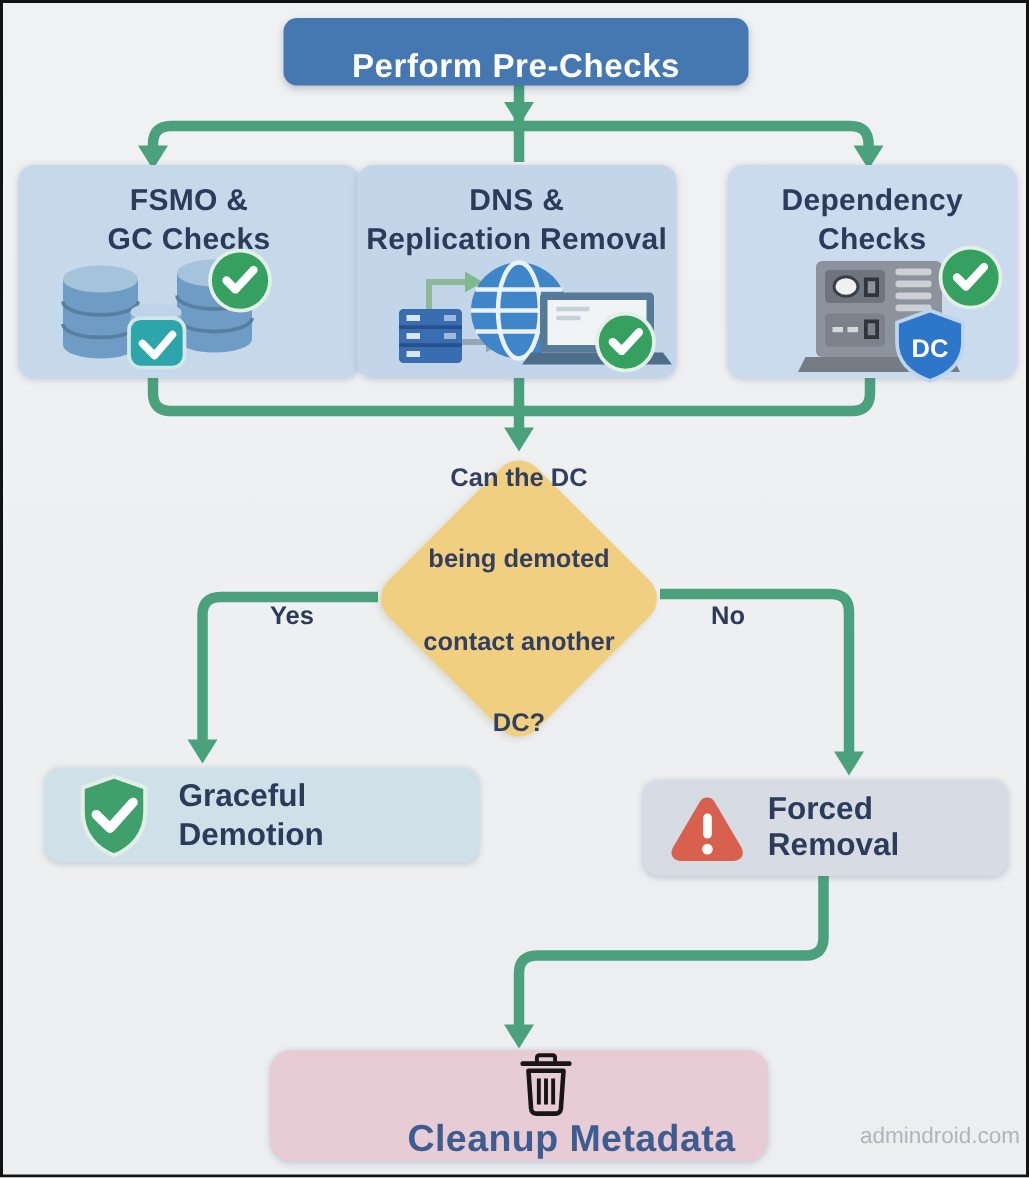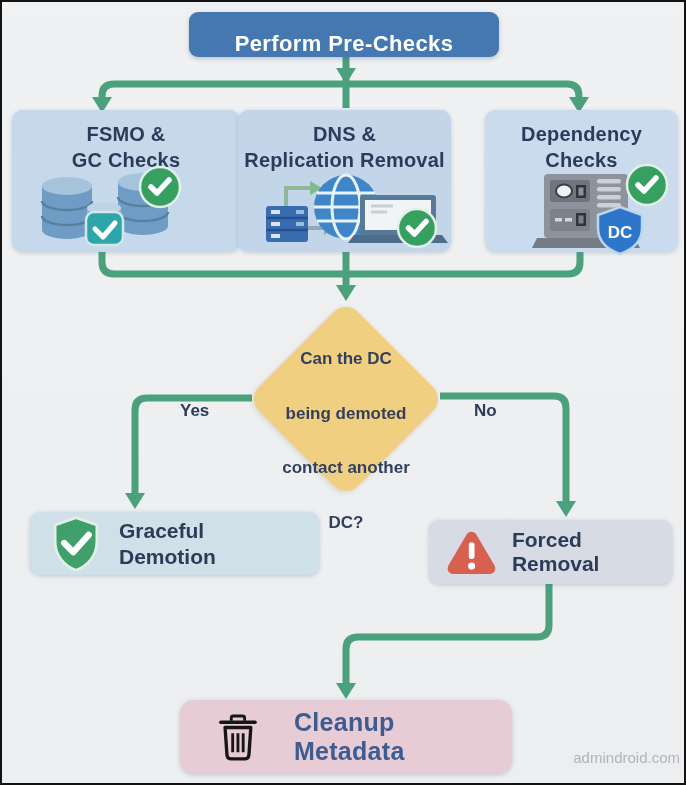--- a/index.html
+++ b/index.html
@@ -30,35 +30,35 @@
   #box-dns{left:236px;width:213px;background:#c3d6e9;}
   #box-dep{left:483px;width:193px;background:#c9dbec;}
   .icon-svg{position:absolute;overflow:visible;}
   .diamond{
     left:274px;top:327px;width:140px;height:140px;background:#f0d080;
     transform:rotate(45deg);border-radius:17px;
     box-shadow:0 2px 5px rgba(120,100,50,.18);
   }
   .diamond-text{
     left:252px;top:344px;width:184px;height:108px;
-    display:flex;flex-direction:column;align-items:center;
+    display:flex;flex-direction:column;align-items:center;justify-content:center;
     text-align:center;font-weight:bold;font-size:17px;color:#333f5f;line-height:1.5;gap:29px;
   }
   .edge-label{position:absolute;font-weight:bold;font-size:17px;color:#2c3b5a;}
   #label-yes{left:178px;top:399px;}
   #label-no{left:472px;top:399px;}
   .outcome{
     position:absolute;display:flex;align-items:center;border-radius:10px;
     box-shadow:0 1px 4px rgba(90,110,140,.3);
   }
   #box-graceful{left:28px;top:510px;width:289px;height:63px;background:#cfe0e8;padding-left:18px;}
   #box-graceful .olabel{margin-left:15px;font-weight:bold;font-size:21px;color:#2c3b5a;line-height:1.2;}
   #box-forced{left:427px;top:518px;width:243px;height:64px;background:#d6dbe4;padding-left:16px;}
   #box-forced .olabel{margin-left:14px;font-weight:bold;font-size:21px;color:#2c3b5a;}
-  #box-cleanup{left:178px;top:698px;width:332px;height:74px;background:#e7cbd5;border-radius:14px;padding-left:36px;}
+  #box-cleanup{left:178px;top:698px;width:332px;height:74px;background:#e7cbd5;border-radius:14px;padding-left:36px;flex-direction:column;}
   #box-cleanup .olabel{margin-left:34px;font-weight:bold;font-size:25px;color:#3d5c90;letter-spacing:.3px;}
   .watermark{
     position:absolute;left:540px;top:747px;width:138px;text-align:right;
     font-size:15px;color:#b2b4ba;
   }
 </style>
 </head>
 <body>
 
 <div class="canvas">

